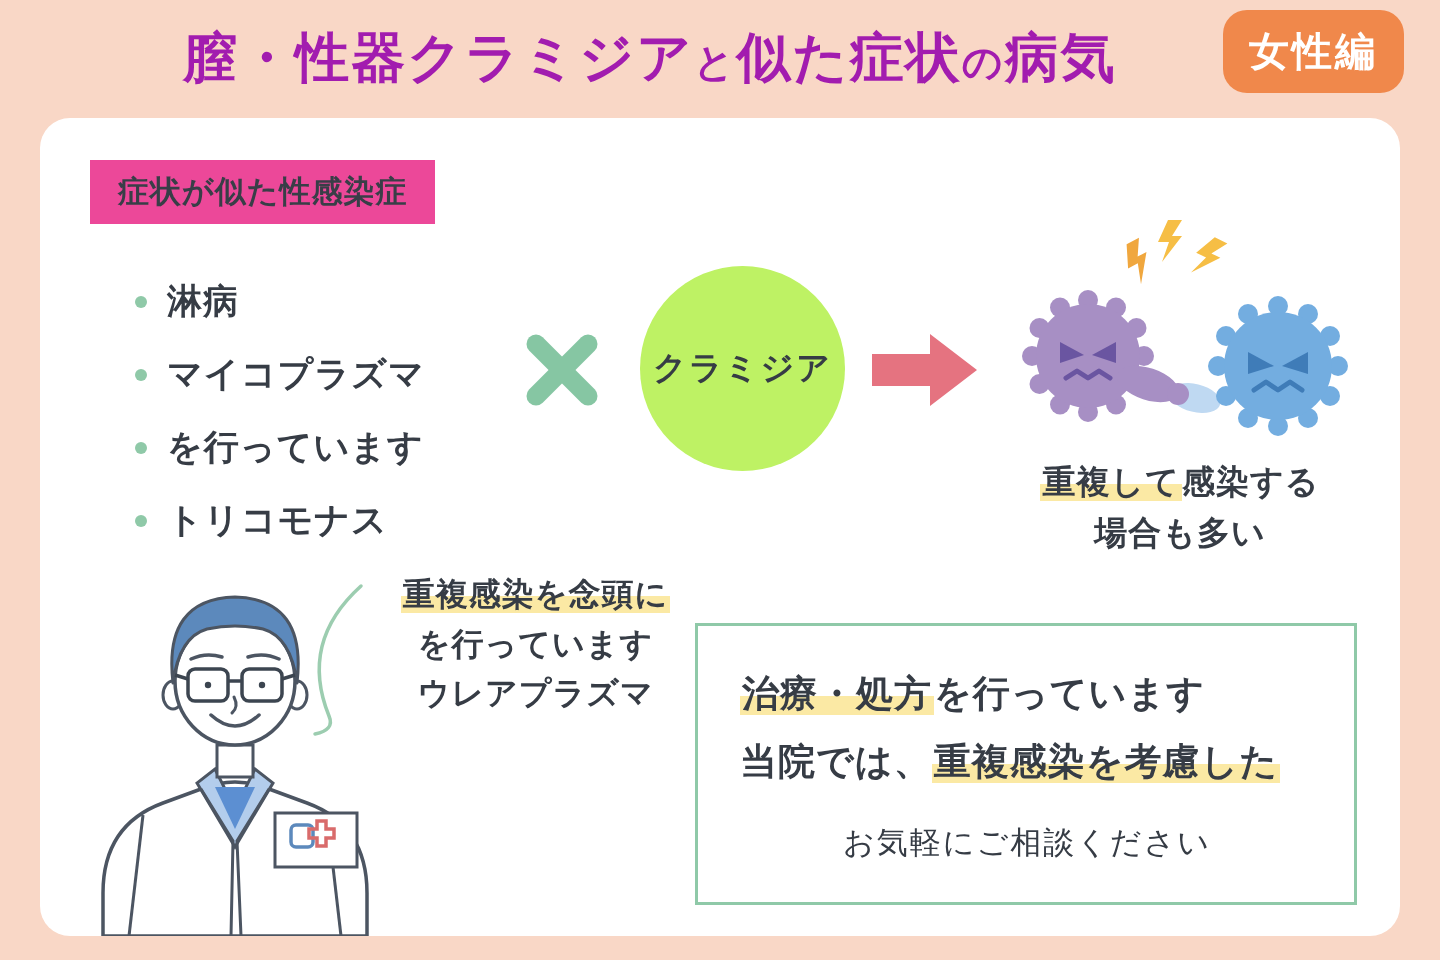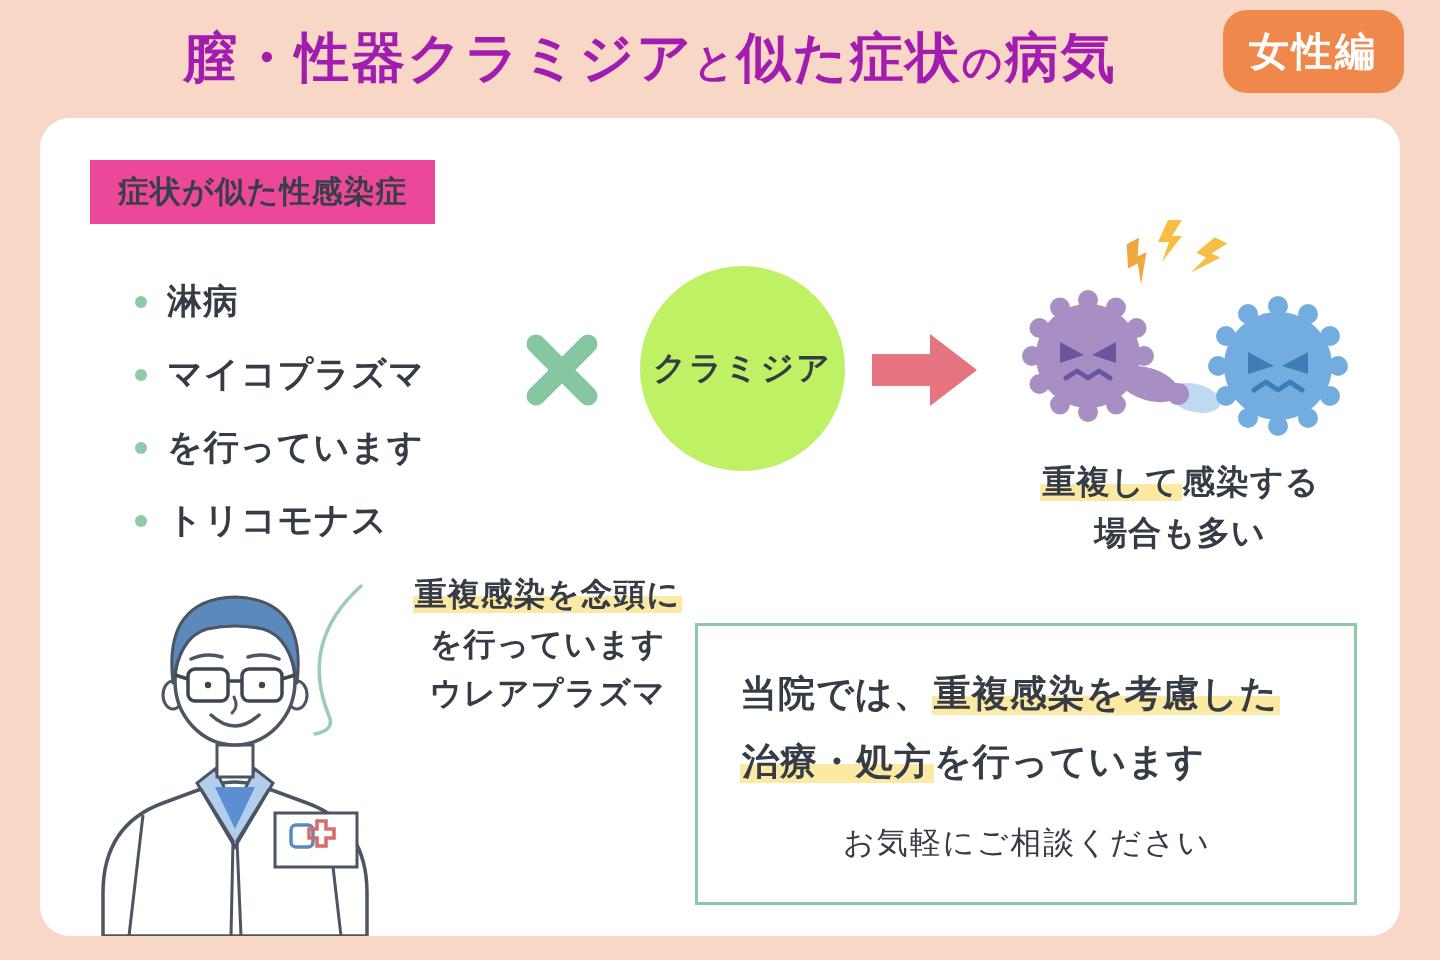--- a/index.html
+++ b/index.html
@@ -73,21 +73,21 @@
     text-align:center; font-size:33px; font-weight:700;
     line-height:1.55; letter-spacing:1px;
   }
 
   .hl{ background:linear-gradient(transparent 56%, #FBE9A4 56%); padding:0 2px; }
 
   .doctor{ position:absolute; left:45px; top:445px; }
   .leader-line{ position:absolute; left:255px; top:462px; }
 
   .doctor-note{
-    position:absolute; left:320px; top:452px; width:375px;
+    position:absolute; left:308px; top:452px; width:375px;
     text-align:center; font-size:32px; font-weight:700;
     line-height:1.55; letter-spacing:1px;
   }
 
   .notice{
     position:absolute; left:655px; top:505px;
     width:662px; height:282px;
     background:#FFFFFF; border:3px solid #8FC9A8;
     padding:44px 40px 0 42px;
   }
@@ -266,18 +266,18 @@
     </svg>
   </div>
 
   <div class="doctor-note">
     <div><span class="hl">重複感染を念頭に</span></div>
     <div>を行っています</div>
     <div>ウレアプラズマ</div>
   </div>
 
   <div class="notice">
+    <div class="notice-line"><span class="hl">治療・処方</span><span>を行っています</span></div>
     <div class="notice-line"><span>当院では、</span><span class="hl">重複感染を考慮した</span></div>
-    <div class="notice-line"><span class="hl">治療・処方</span><span>を行っています</span></div>
     <div class="notice-footer">お気軽にご相談ください</div>
   </div>
 
 </div>
 
 </body></html>

